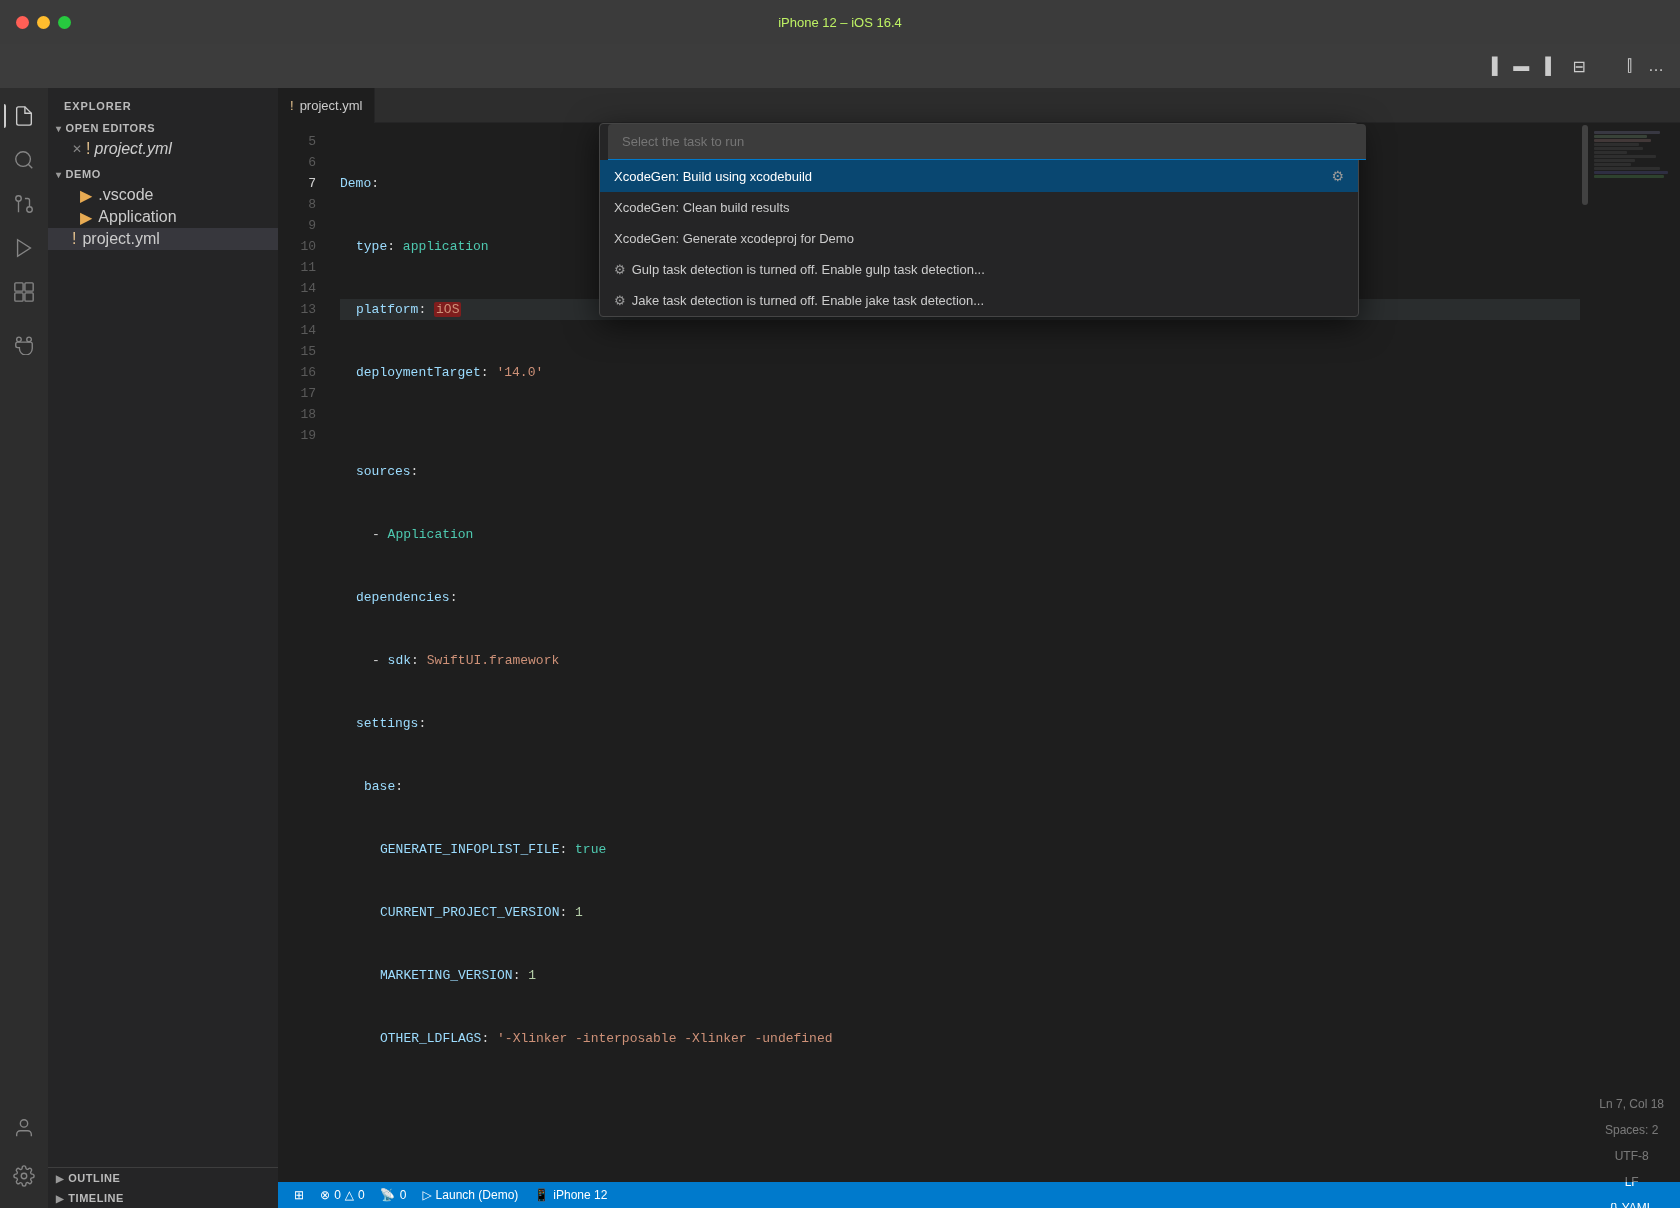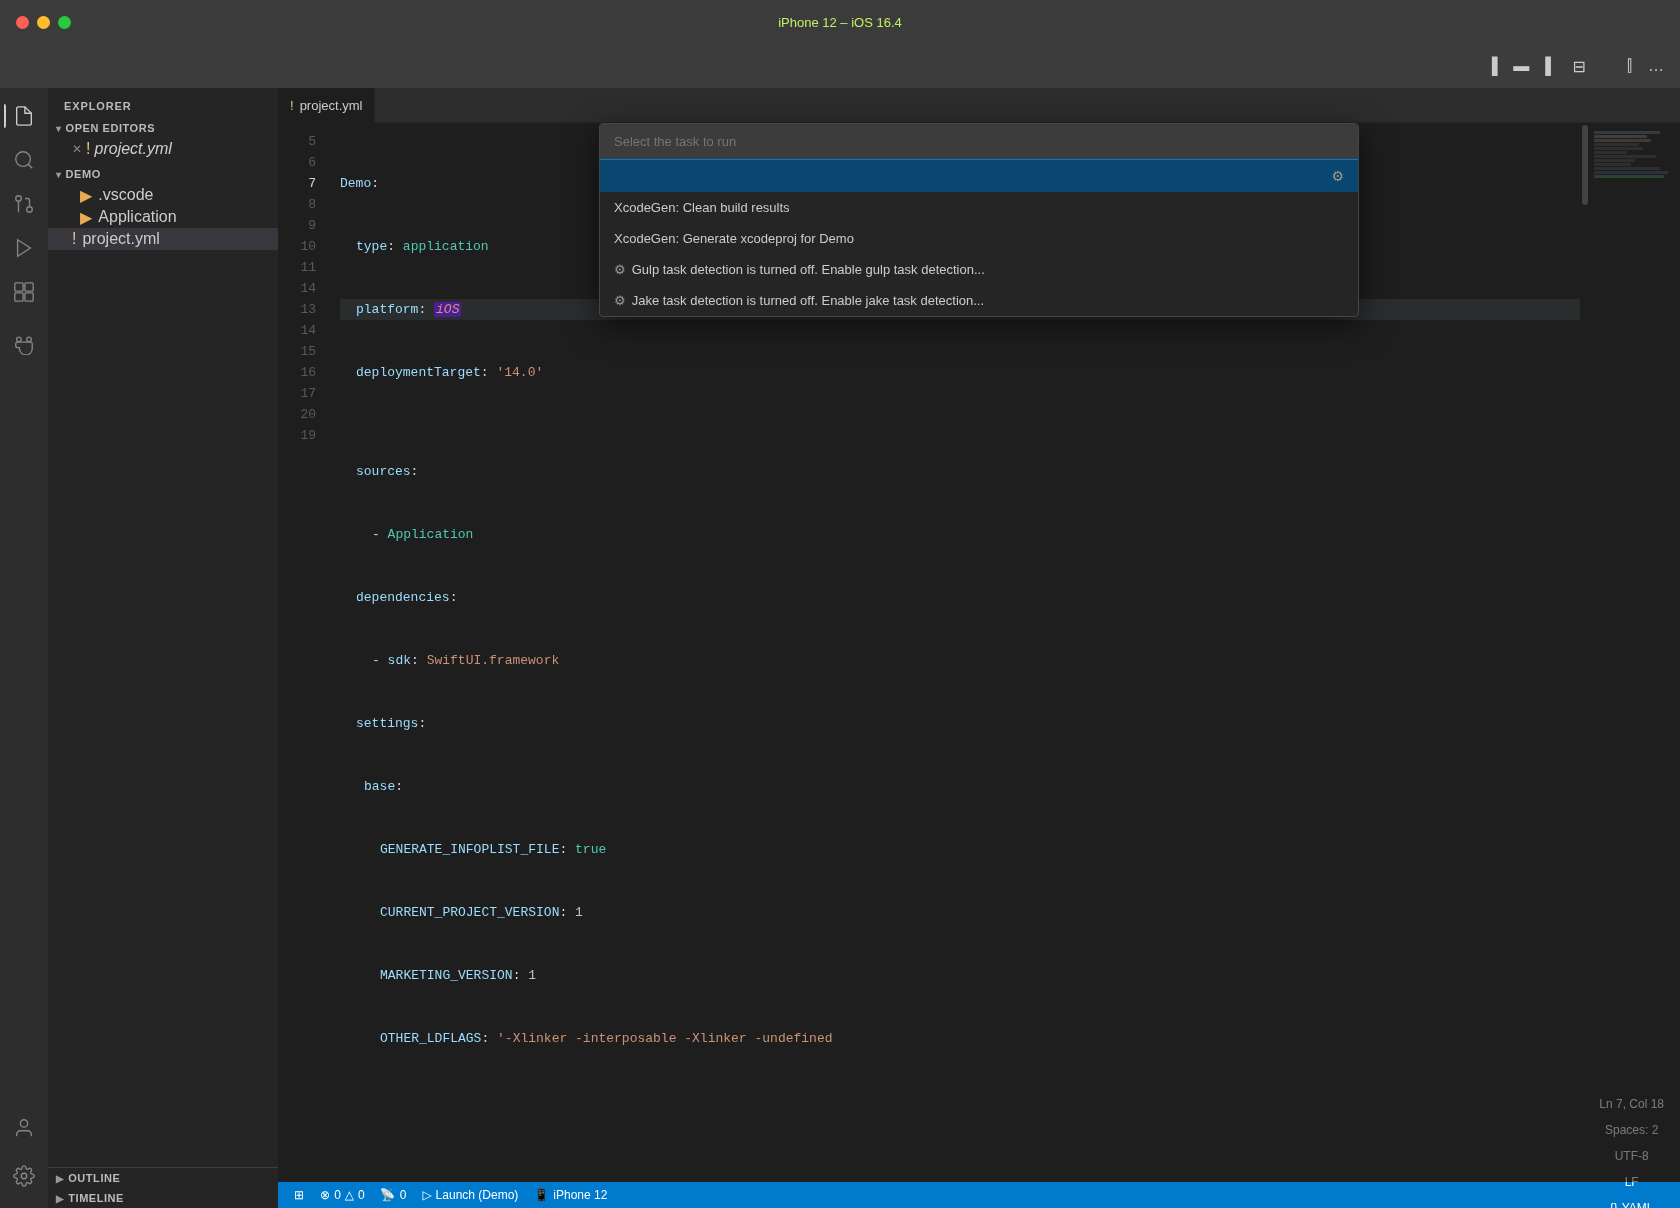--- a/index.html
+++ b/index.html
@@ -279,20 +279,21 @@
       width: 100%;
       background: #3c3c3c;
       border: none;
       outline: none;
       color: #cccccc;
       font-size: 13px;
       padding: 10px 14px;
       border-radius: 4px 4px 0 0;
       border-bottom: 1px solid #007acc;
       font-family: -apple-system, 'Segoe UI', sans-serif;
+      margin-left: 8px;
     }
     .task-list {
       list-style: none;
     }
     .task-item {
       display: flex;
       align-items: center;
       padding: 8px 14px;
       font-size: 13px;
       color: #cccccc;
@@ -520,27 +521,27 @@
           <div>8</div>
           <div>9</div>
           <div>10</div>
           <div>11</div>
           <div>14</div>
           <div>13</div>
           <div>14</div>
           <div>15</div>
           <div>16</div>
           <div>17</div>
-          <div>20</div>
+          <div>18</div>
           <div>19</div>
         </div>
         <div class="code-area">
           <div class="code-line"><span class="hl-key">Demo</span><span>:</span></div>
           <div class="code-line"><span style="padding-left:16px;"><span class="hl-key">type</span><span>: </span><span class="hl-type">application</span></span></div>
-          <div class="code-line" style="background: #2a2d2e;"><span style="padding-left:16px;"><span class="hl-key">platform</span><span>: </span><span class="highlight-bg" style="background:#4c1d95; color:#ce9178;font-style:italic;">iOS</span></span></div>
+          <div class="code-line" style="background: #2a2d2e;"><span style="padding-left:16px;"><span class="hl-key">platform</span><span>: </span><span class="highlight-bg" style="background:#7f1d1d; color:#ce9178;">iOS</span></span></div>
           <div class="code-line"><span style="padding-left:16px;"><span class="hl-key">deploymentTarget</span><span>: </span><span class="hl-string">'14.0'</span></span></div>
           <div class="code-line"><span style="padding-left:16px;margin-top:36px;"><span class="hl-key">sources</span><span>:</span></span></div>
           <div class="code-line"><span style="padding-left:32px;"><span style="color:#d4d4d4;">- </span><span class="hl-type">Application</span></span></div>
           <div class="code-line"><span style="padding-left:16px;"><span class="hl-key">dependencies</span><span>:</span></span></div>
           <div class="code-line"><span style="padding-left:32px;"><span style="color:#d4d4d4;">- </span><span class="hl-key">sdk</span><span>: </span><span class="hl-string">SwiftUI.framework</span></span></div>
           <div class="code-line"><span style="padding-left:16px;"><span class="hl-key">settings</span><span>:</span></span></div>
           <div class="code-line"><span style="padding-left:24px;"><span class="hl-key">base</span><span>:</span></span></div>
           <div class="code-line"><span style="padding-left:40px;"><span class="hl-key">GENERATE_INFOPLIST_FILE</span><span>: </span><span class="hl-type">true</span></span></div>
           <div class="code-line"><span style="padding-left:40px;"><span class="hl-key">CURRENT_PROJECT_VERSION</span><span>: </span><span class="hl-value">1</span></span></div>
           <div class="code-line"><span style="padding-left:40px;"><span class="hl-key">MARKETING_VERSION</span><span>: </span><span class="hl-value">1</span></span></div>
@@ -619,20 +620,21 @@
           <div class="status-item">
             <span>🔔</span>
           </div>
         </div>
       </div>
 
       <div class="task-picker" style="top: 35px;">
         <input class="task-input" type="text" value="" placeholder="Select the task to run" style="">
         <ul class="task-list">
           <li class="task-item selected">
+            <span class="task-label">XcodeGen: Build using xcodebuild</span>
             <span class="gear-icon">⚙</span>
           </li>
           <li class="task-item">
             <span class="task-label">XcodeGen: Clean build results</span>
           </li>
           <li class="task-item">
             <span class="task-label">XcodeGen: Generate xcodeproj for Demo</span>
           </li>
           <li class="task-item">
             <span style="color:#999; margin-right:6px;">⚙</span>

